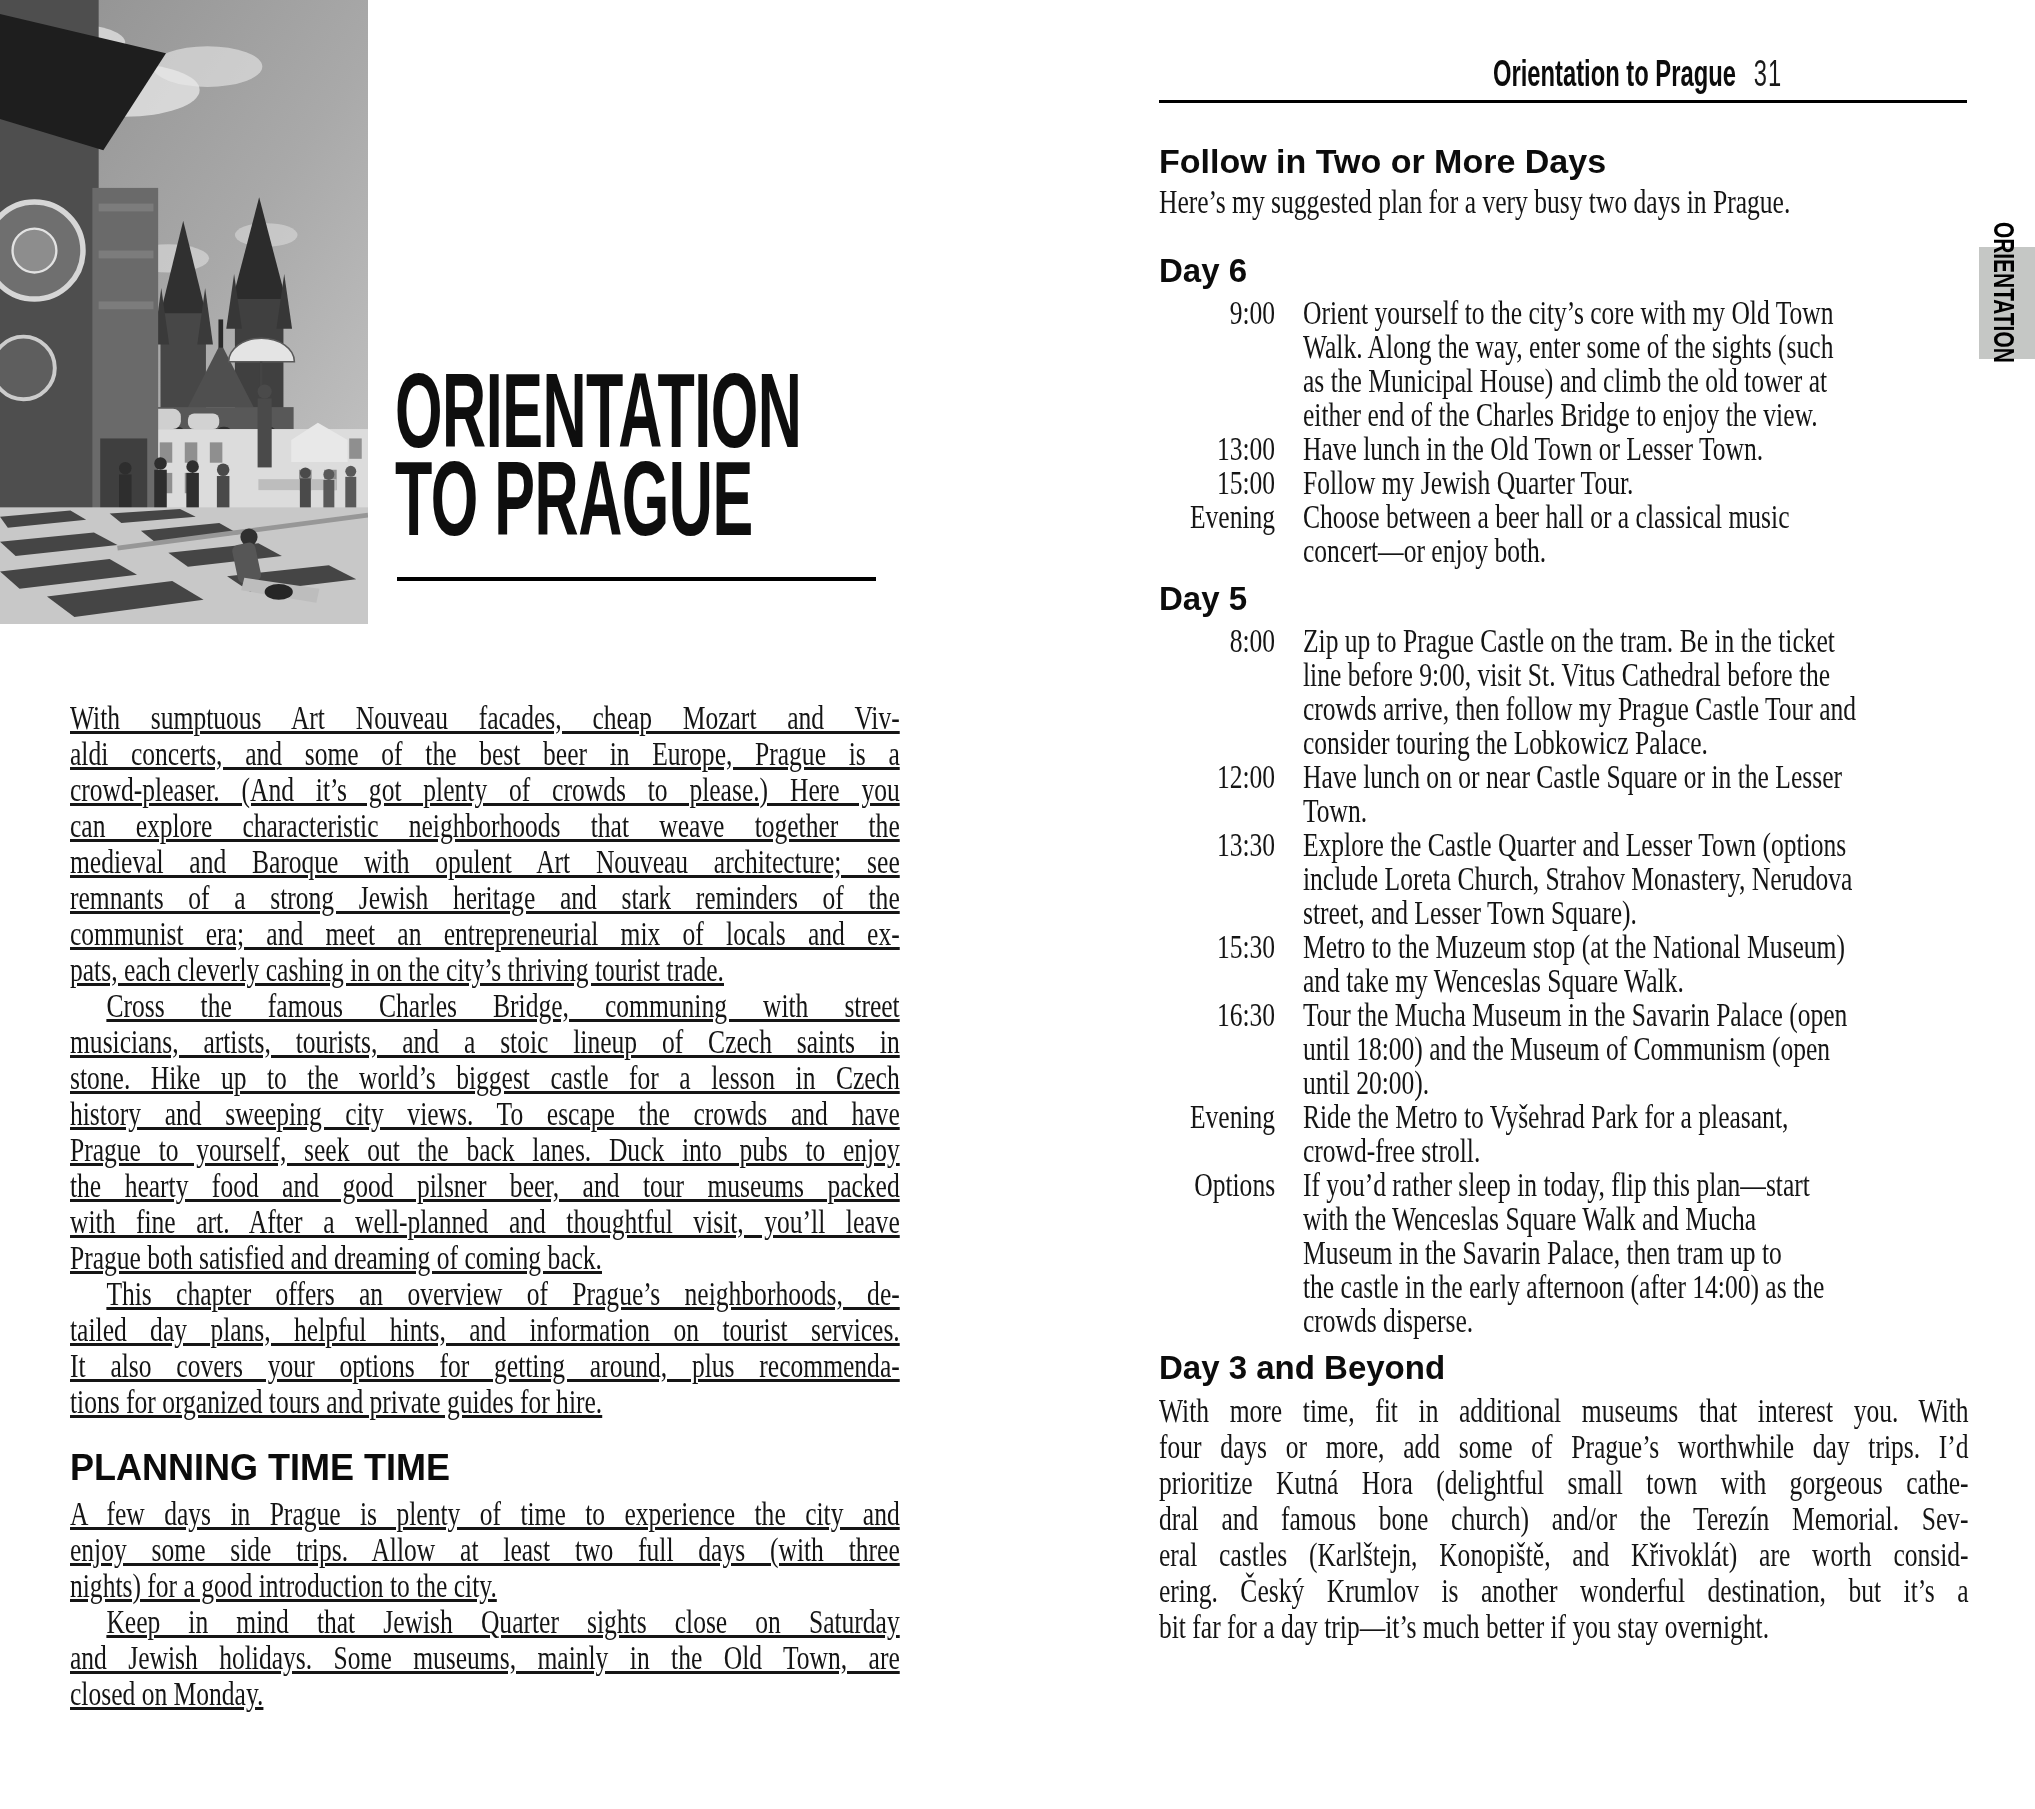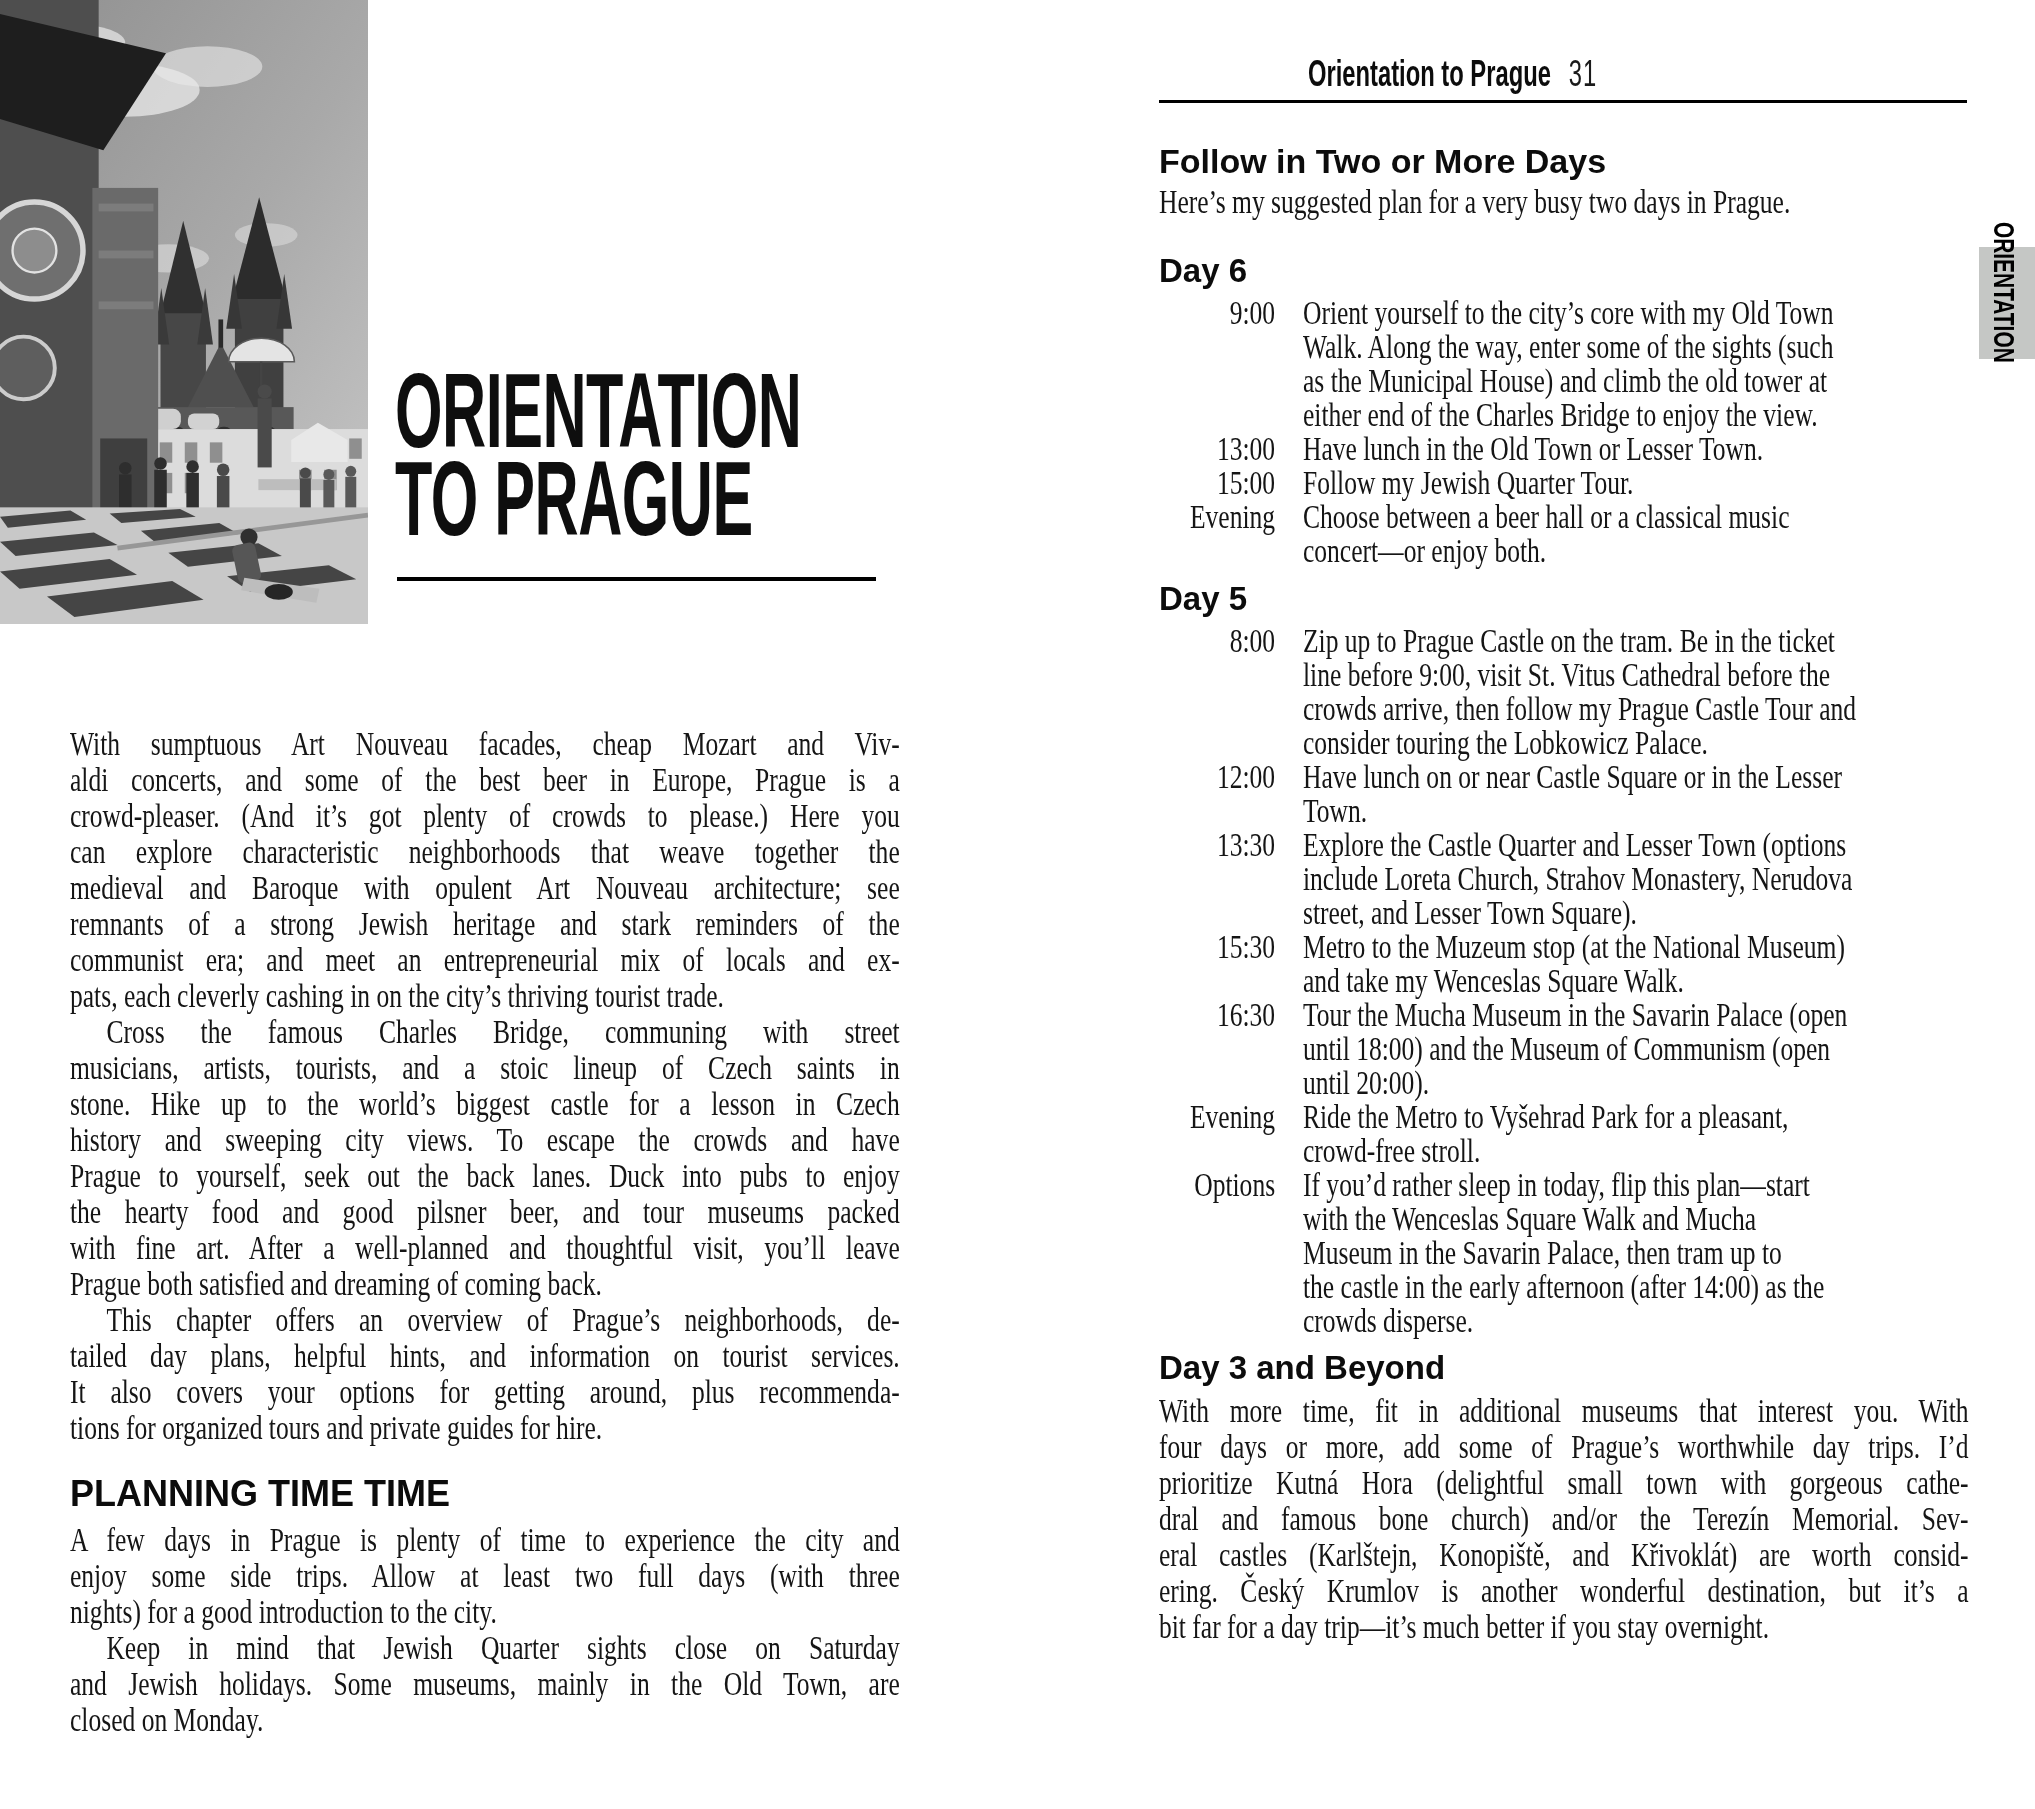--- a/index.html
+++ b/index.html
@@ -4,33 +4,33 @@
 <style>
   html,body{margin:0;padding:0;background:#ffffff;}
   .canvas{position:relative;width:2035px;height:1809px;background:#fff;overflow:hidden;
           color:#151515;font-family:"Liberation Serif","DejaVu Serif",serif;}
   
   .photo{position:absolute;left:0;top:0;width:368px;height:624px;}
   .chapter-title{position:absolute;left:395px;top:366px;font-family:"Liberation Sans","DejaVu Sans",sans-serif;
                  font-weight:700;font-size:106px;line-height:88px;color:#0e0e0e;white-space:nowrap;
                  transform:scaleX(0.576);transform-origin:left top;letter-spacing:-0.8px;}
   .title-rule{position:absolute;left:397px;top:577px;width:479px;height:3.9px;background:#000;}
-  .left-body{position:absolute;left:70px;top:726px;width:830px;}
+  .left-body{position:absolute;left:70px;top:700px;width:830px;text-decoration:underline;}
   .squish{width:1072px;transform:scaleX(0.774);transform-origin:left top;
           font-size:33px;line-height:36px;}
   .para{margin:0;}
   .line{min-height:36px;}
   .just{text-align:justify;text-align-last:justify;}
   .last{text-align:left;}
   .indent .line:first-child{text-indent:47px;}
   .sans-h{font-family:"Liberation Sans","DejaVu Sans",sans-serif;font-weight:700;color:#0c0c0c;white-space:nowrap;}
   .unsquish{display:inline-block;transform:scaleX(1.292);transform-origin:left center;}
   .planning-h{font-size:36px;line-height:41px;margin-top:27px;margin-bottom:7.8px;}
   
-  .right-head{position:absolute;left:1159px;top:53px;width:808px;text-align:left;white-space:nowrap;
+  .right-head{position:absolute;left:1159px;top:53px;width:808px;text-align:center;white-space:nowrap;
               font-family:"Liberation Sans","DejaVu Sans",sans-serif;}
   .rh-inner{display:inline-block;transform:scaleX(0.66);transform-origin:right center;}
   .rh-title{font-weight:700;font-size:36px;color:#0c0c0c;}
   .rh-num{font-weight:400;font-size:36px;margin-left:23.5px;letter-spacing:1.6px;color:#1a1a1a;}
   .right-rule{position:absolute;left:1159px;top:100px;width:808px;height:3.1px;background:#000;}
   .right-body{position:absolute;left:1159px;top:142px;width:809px;}
   .squish2{width:1046px;transform:scaleX(0.774);transform-origin:left top;font-size:33px;line-height:34px;}
   .sec-h{font-size:34px;line-height:39px;margin-bottom:3.1px;}
   .intro-line{line-height:36px;margin-bottom:33px;text-align:left;}
   .day-h{font-size:33px;line-height:36px;margin-top:12.5px;margin-bottom:7px;}

